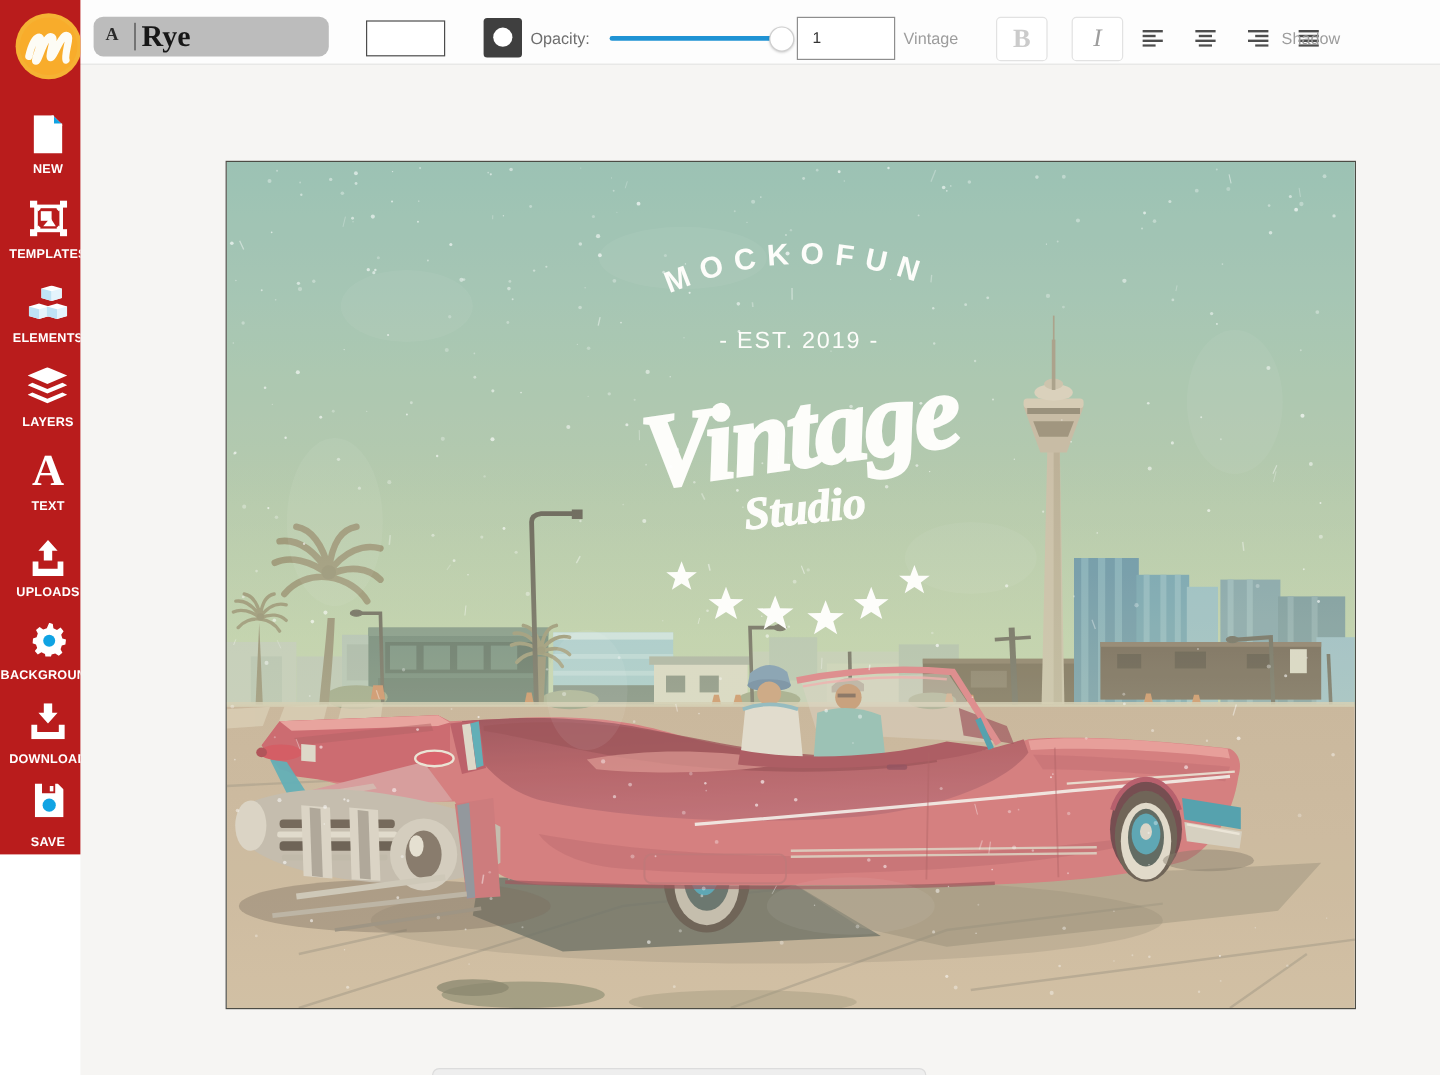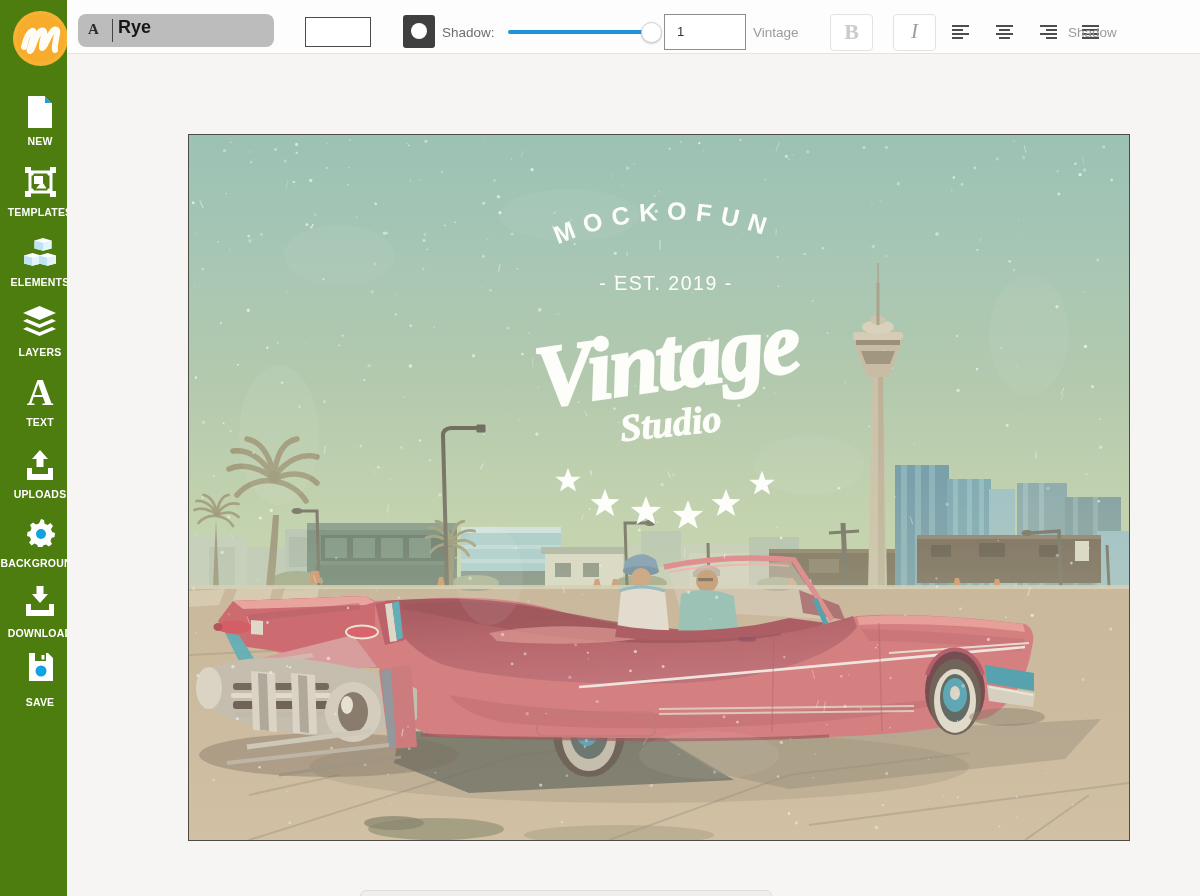--- a/index.html
+++ b/index.html
@@ -1,30 +1,30 @@
 <!DOCTYPE html>
 <html><head>
 <meta charset="utf-8">
 <style>
   html,body{margin:0;padding:0;width:1200px;height:896px;overflow:hidden;
     font-family:"Liberation Sans",sans-serif;background:#fff;}
   .abs{position:absolute;}
   #content{position:absolute;left:67px;top:54px;right:0;bottom:0;background:#f6f5f3;}
   #toolbar{position:absolute;left:0;top:0;width:1200px;height:53px;background:#fdfdfd;
     border-bottom:1px solid #e3e3e2;}
-  #sidebar{position:absolute;left:0;top:0;width:67px;height:896px;background:#4d7c0f;overflow:hidden;z-index:5;}
+  #sidebar{position:absolute;left:0;top:0;width:67px;height:712px;background:#b91c1c;overflow:hidden;z-index:5;}
   .sidelabel{position:absolute;width:200px;left:-60px;text-align:center;color:#fff;
     font-size:10.5px;font-weight:bold;letter-spacing:0.2px;}
   .fontpill{position:absolute;left:78px;top:14px;width:196px;height:33px;background:#bcbcbc;
     border-radius:8px;}
   .fontpill .aglyph{position:absolute;left:10px;top:7px;font-family:"Liberation Serif",serif;
     font-weight:bold;font-size:15px;color:#2b2b2b;}
   .fontpill .cursor{position:absolute;left:34px;top:5px;width:1px;height:23px;background:#444;}
-  .fontpill .fname{position:absolute;left:40px;top:3px;font-family:Liberation Sans, sans-serif;
-    font-weight:bold;font-size:18px;color:#171717;}
+  .fontpill .fname{position:absolute;left:40px;top:3px;font-family:Liberation Serif, serif;
+    font-weight:bold;font-size:25px;color:#171717;}
   .swatch{position:absolute;left:305px;top:17px;width:64px;height:28px;background:#fff;
     border:1px solid #4c4c4c;}
   .darkbtn{position:absolute;left:403px;top:15px;width:32px;height:33px;background:#3f3f3f;border-radius:3px;}
   .darkbtn span{position:absolute;left:8px;top:8px;width:16px;height:16px;background:#fff;border-radius:50%;}
   .tlabel{position:absolute;top:25px;font-size:13.5px;color:#6e6e6e;}
   .gray{color:#9c9c9c;}
   .slider{position:absolute;left:508px;top:30px;width:143px;height:4px;background:#1f93d4;border-radius:2px;}
   .knob{position:absolute;left:641px;top:22px;width:19px;height:19px;background:#fff;
     border:1px solid #cfcfcf;border-radius:50%;box-shadow:0 1px 2px rgba(0,0,0,.18);}
   .valbox{position:absolute;left:664px;top:14px;width:68px;height:34px;background:#fff;
@@ -42,21 +42,21 @@
 <div id="toolbar">
   <div class="fontpill">
       <span class="aglyph">A</span>
       <span class="cursor"></span>
       <span class="fname">Rye</span>
     </div>
   <div class="swatch"></div>
   <div class="darkbtn">
       <span></span>
     </div>
-  <div class="tlabel" style="left:442px;">Shadow:</div>
+  <div class="tlabel" style="left:442px;">Opacity:</div>
   <div class="slider"></div>
   <div class="knob"></div>
   <div class="valbox">1</div>
   <div class="tlabel gray" style="left:753px;">Vintage</div>
   <div class="bibtn" style="left:830px;"><span style="font-size:22px;font-weight:bold;color:#cbcbcb;line-height:33px;">B</span></div>
   <div class="bibtn" style="left:893px;"><span style="font-size:21px;font-style:italic;color:#9d9d9d;line-height:33px;">I</span></div>
   <svg class="alignicon" style="left:952px;" width="18" height="14" viewBox="0 0 18 14" fill="#4d4d4d">
     <rect x="0" y="0" width="17" height="2"></rect>
       <rect x="0" y="4" width="11" height="2"></rect>
     <rect x="0" y="8" width="17" height="2"></rect>

